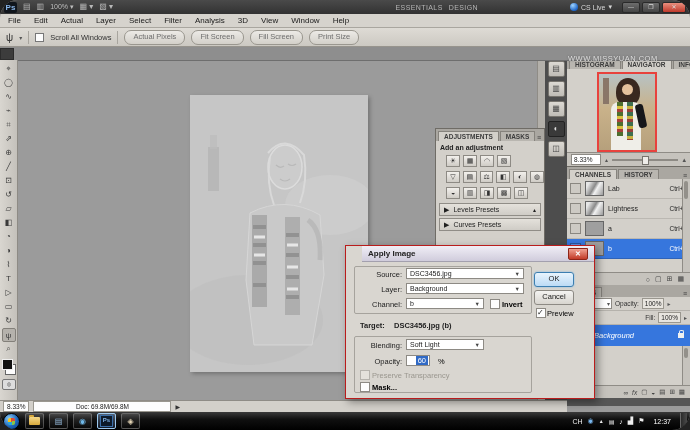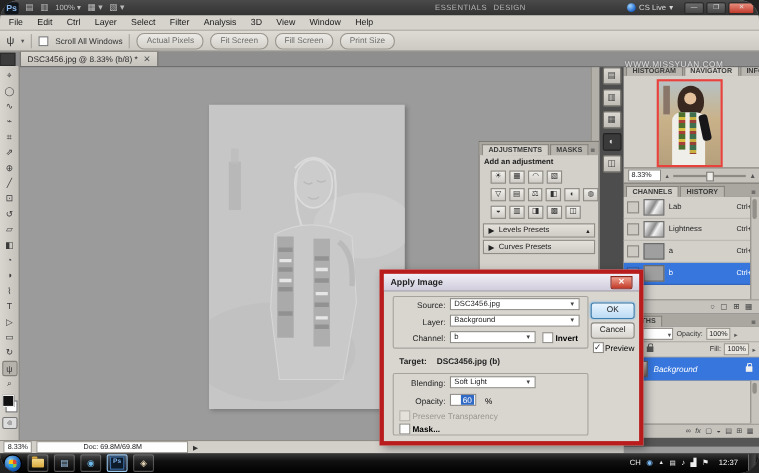--- a/index.html
+++ b/index.html
@@ -94,21 +94,21 @@
   .lyrctl{display:flex;align-items:center;gap:3px;height:13px;padding:0 3px;background:#d3d0ca;border-bottom:1px solid #b5b2ac;font-size:6.5px;color:#333;}
   .lyrdd{width:40px;height:9px;background:#fff;border:1px solid #8d8a84;display:flex;justify-content:flex-end;align-items:center;font-size:6px;color:#555;}
   .valbox{height:9px;background:#e8e5df;border:1px solid #9a978f;font-size:6.5px;line-height:9px;padding:0 2px;color:#222;}
   .lyrrow{display:flex;align-items:center;gap:5px;height:21px;padding:0 3px;background:#3676dd;color:#fff;}
   .padlock{position:relative;width:6px;height:5px;background:#f0f0f0;margin-left:auto;margin-right:3px;}
   .padlock::before{content:"";position:absolute;top:-3px;left:1px;width:3px;height:3px;border:1px solid #f0f0f0;border-bottom:none;border-radius:2px 2px 0 0;}
   .padlock.dark{background:#555;}
   .padlock.dark::before{border-color:#555;}
   .lyrfoot{height:12px;background:#c6c3bd;border-top:1px solid #8f8c86;display:flex;justify-content:flex-end;gap:4px;align-items:center;padding:0 5px;font-size:6.5px;color:#444;}
   
-  .dialog{left:345px;top:245px;width:232px;height:152px;background:#d9d6d0;border:4px solid #b91c1c;box-shadow:3px 3px 8px rgba(0,0,0,.4);z-index:50;}
+  .dialog{left:345px;top:245px;width:232px;height:152px;background:#d9d6d0;border:1px solid #b91c1c;box-shadow:3px 3px 8px rgba(0,0,0,.4);z-index:50;padding-left:16px;}
   .dlgtitle{height:15px;background:linear-gradient(#f0eef6,#d0ccdc);border-bottom:1px solid #a3a0ae;display:flex;align-items:center;padding:0 6px;font-size:8px;font-weight:bold;color:#222;}
   .dlgclose{margin-left:auto;width:18px;height:10px;background:linear-gradient(#f0a090,#c23a28);border:1px solid #8d2418;border-radius:0 0 2px 2px;color:#fff;font-size:7px;line-height:9px;text-align:center;}
   .group{position:absolute;border:1px solid #a6a39d;border-radius:2px;}
   .dlbl{font-size:7.5px;color:#222;text-align:right;}
   .dd{height:11px;background:#fff;border:1px solid #8d8a84;font-size:7px;color:#222;display:flex;align-items:center;padding:0 3px;box-sizing:border-box;}
   .dd .arr{margin-left:auto;font-size:5.5px;color:#444;}
   .okbtn{width:38px;height:13px;background:linear-gradient(#e8f4fd,#bcdbf5);border:1px solid #3c7fb1;border-radius:3px;box-shadow:0 0 2px #7ab8e8;font-size:7.5px;text-align:center;line-height:12px;color:#1a1a1a;}
   .cnbtn{width:38px;height:13px;background:linear-gradient(#f4f3f1,#d8d5cf);border:1px solid #8d8a84;border-radius:3px;font-size:7.5px;text-align:center;line-height:12px;color:#1a1a1a;}
   .opinput{width:24px;height:11px;background:#fff;border:1px solid #8d8a84;font-size:7.5px;display:flex;align-items:center;box-sizing:border-box;}
   .opsel{background:#316ac5;color:#fff;padding:0 2px;margin:1px;}
@@ -157,21 +157,21 @@
       <span class="winbtn">❐</span>
       <span class="winbtn close">✕</span>
     </span>
   </div>
 
   <div class="abs wm2 txt" style="left:568px;top:22px;margin-top:32px;">WWW.MISSYUAN.COM</div>
 
   <div class="abs menubar">
     <span>File</span>
     <span>Edit</span>
-    <span>Ctrl</span>
+    <span>Actual</span>
     <span>Layer</span>
     <span>Select</span>
     <span>Filter</span>
     <span>Analysis</span>
     <span>3D</span>
     <span>View</span>
     <span>Window</span>
     <span>Help</span>
   </div>
 
@@ -183,24 +183,20 @@
     <span class="optlabel">Scroll All Windows</span>
     <span class="vsep"></span>
     <span class="optbtn">Actual Pixels</span>
     <span class="optbtn">Fit Screen</span>
     <span class="optbtn">Fill Screen</span>
     <span class="optbtn">Print Size</span>
   </div>
 
   <div class="abs tabbar">
     <div class="tabcorner"></div>
-    <div class="doctab">
-      <span>DSC3456.jpg @ 8.33% (b/8) *</span>
-      <span class="tabx">✕</span>
-    </div>
   </div>
 
   <div class="abs toolbar">
     <div class="tool">⌖</div>
     <div class="tool">◯</div>
     <div class="tool">∿</div>
     <div class="tool">⌁</div>
     <div class="tool">⌗</div>
     <div class="tool">⇗</div>
     <div class="tool">⊕</div>

